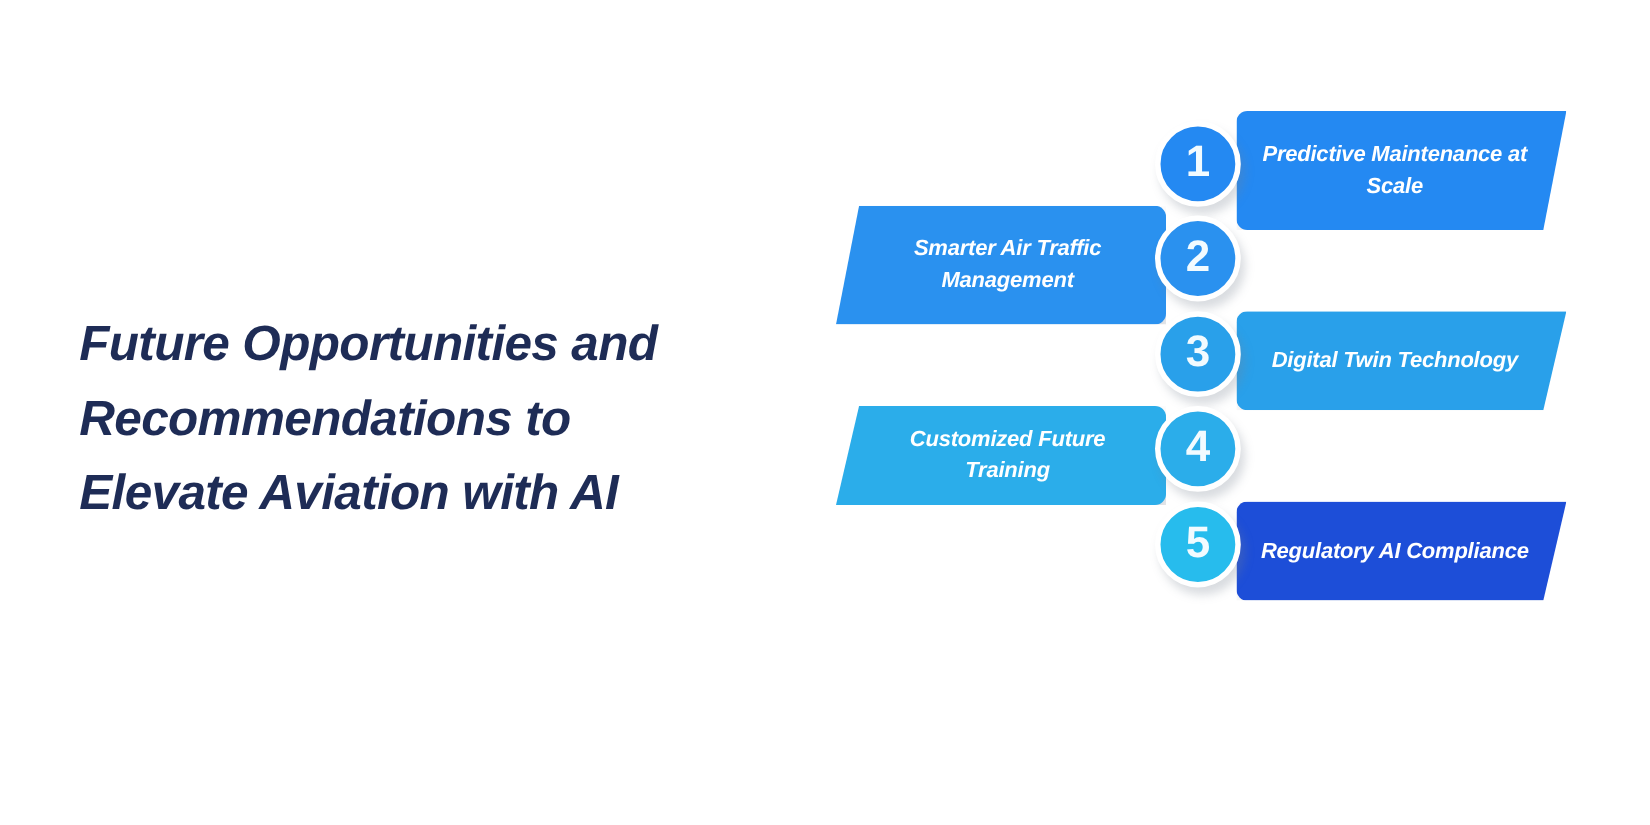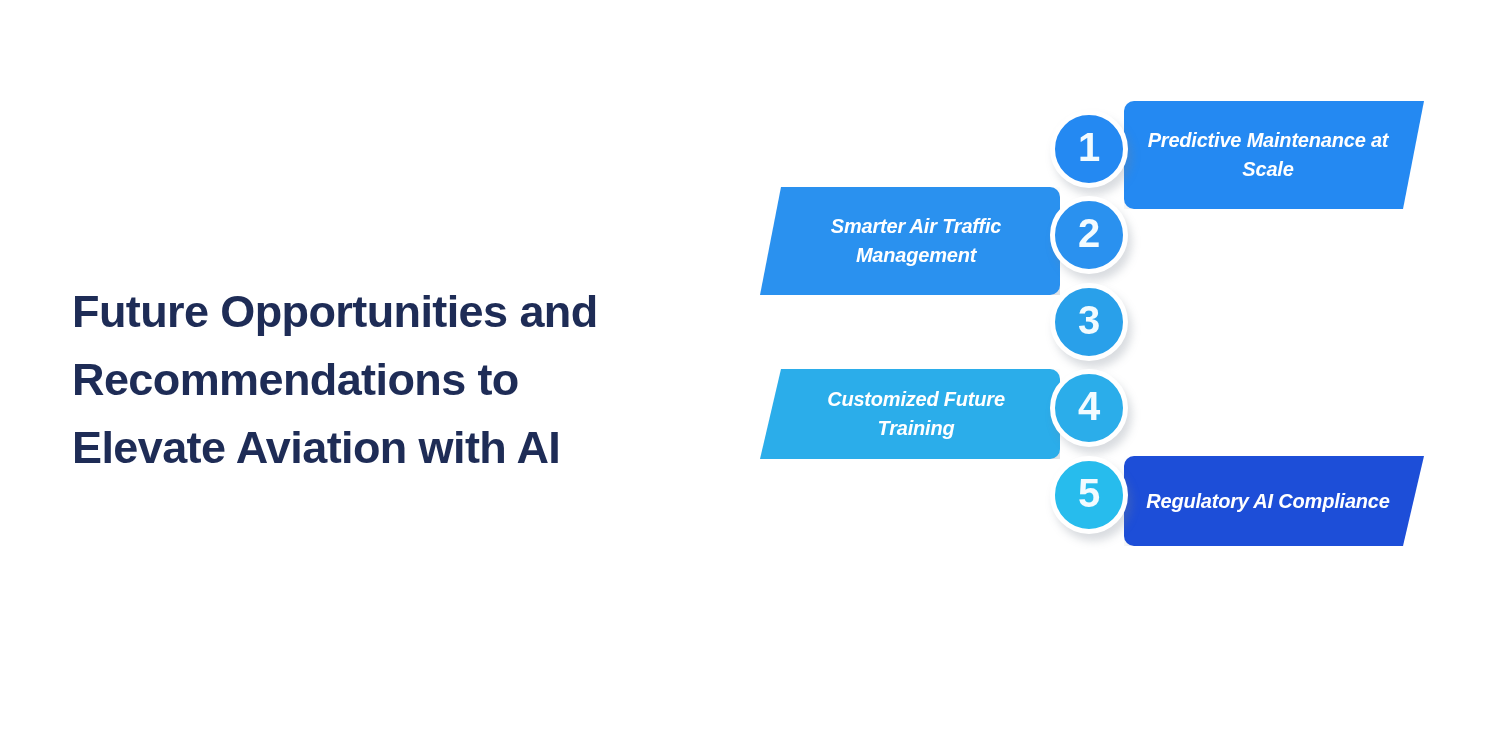--- a/index.html
+++ b/index.html
@@ -24,20 +24,21 @@
     width:640px;
   }
   .title-block h1 {
     font-family:"Liberation Sans", sans-serif;
     font-size:45px;
     line-height:68px;
     font-weight:bold;
     letter-spacing:-0.6px;
     color:#1e2c56;
     white-space:pre-line;
+    font-style:italic;
   }
 
   
   .info-graphic {
     position:absolute;
     left:740px;
     top:110px;
     width:700px;
     height:490px;
   }
@@ -146,20 +147,23 @@
     <div class="row r2">
       <div class="card left h3" style="background: rgb(42, 145, 239);">
         <span class="card-inner">Smarter Air Traffic Management</span>
       </div>
       <div class="circle" style="background: rgb(42, 145, 239);">
         <span>2</span>
       </div>
     </div>
 
     <div class="row r3">
+      <div class="card right h2" style="background: rgb(41, 160, 234);">
+        <span class="card-inner">Digital Twin Technology</span>
+      </div>
       <div class="circle" style="background: rgb(41, 160, 234);">
         <span>3</span>
       </div>
     </div>
 
     <div class="row r4">
       <div class="card left h2" style="background: rgb(43, 173, 234);">
         <span class="card-inner">Customized Future Training</span>
       </div>
       <div class="circle" style="background: rgb(43, 173, 234);">

